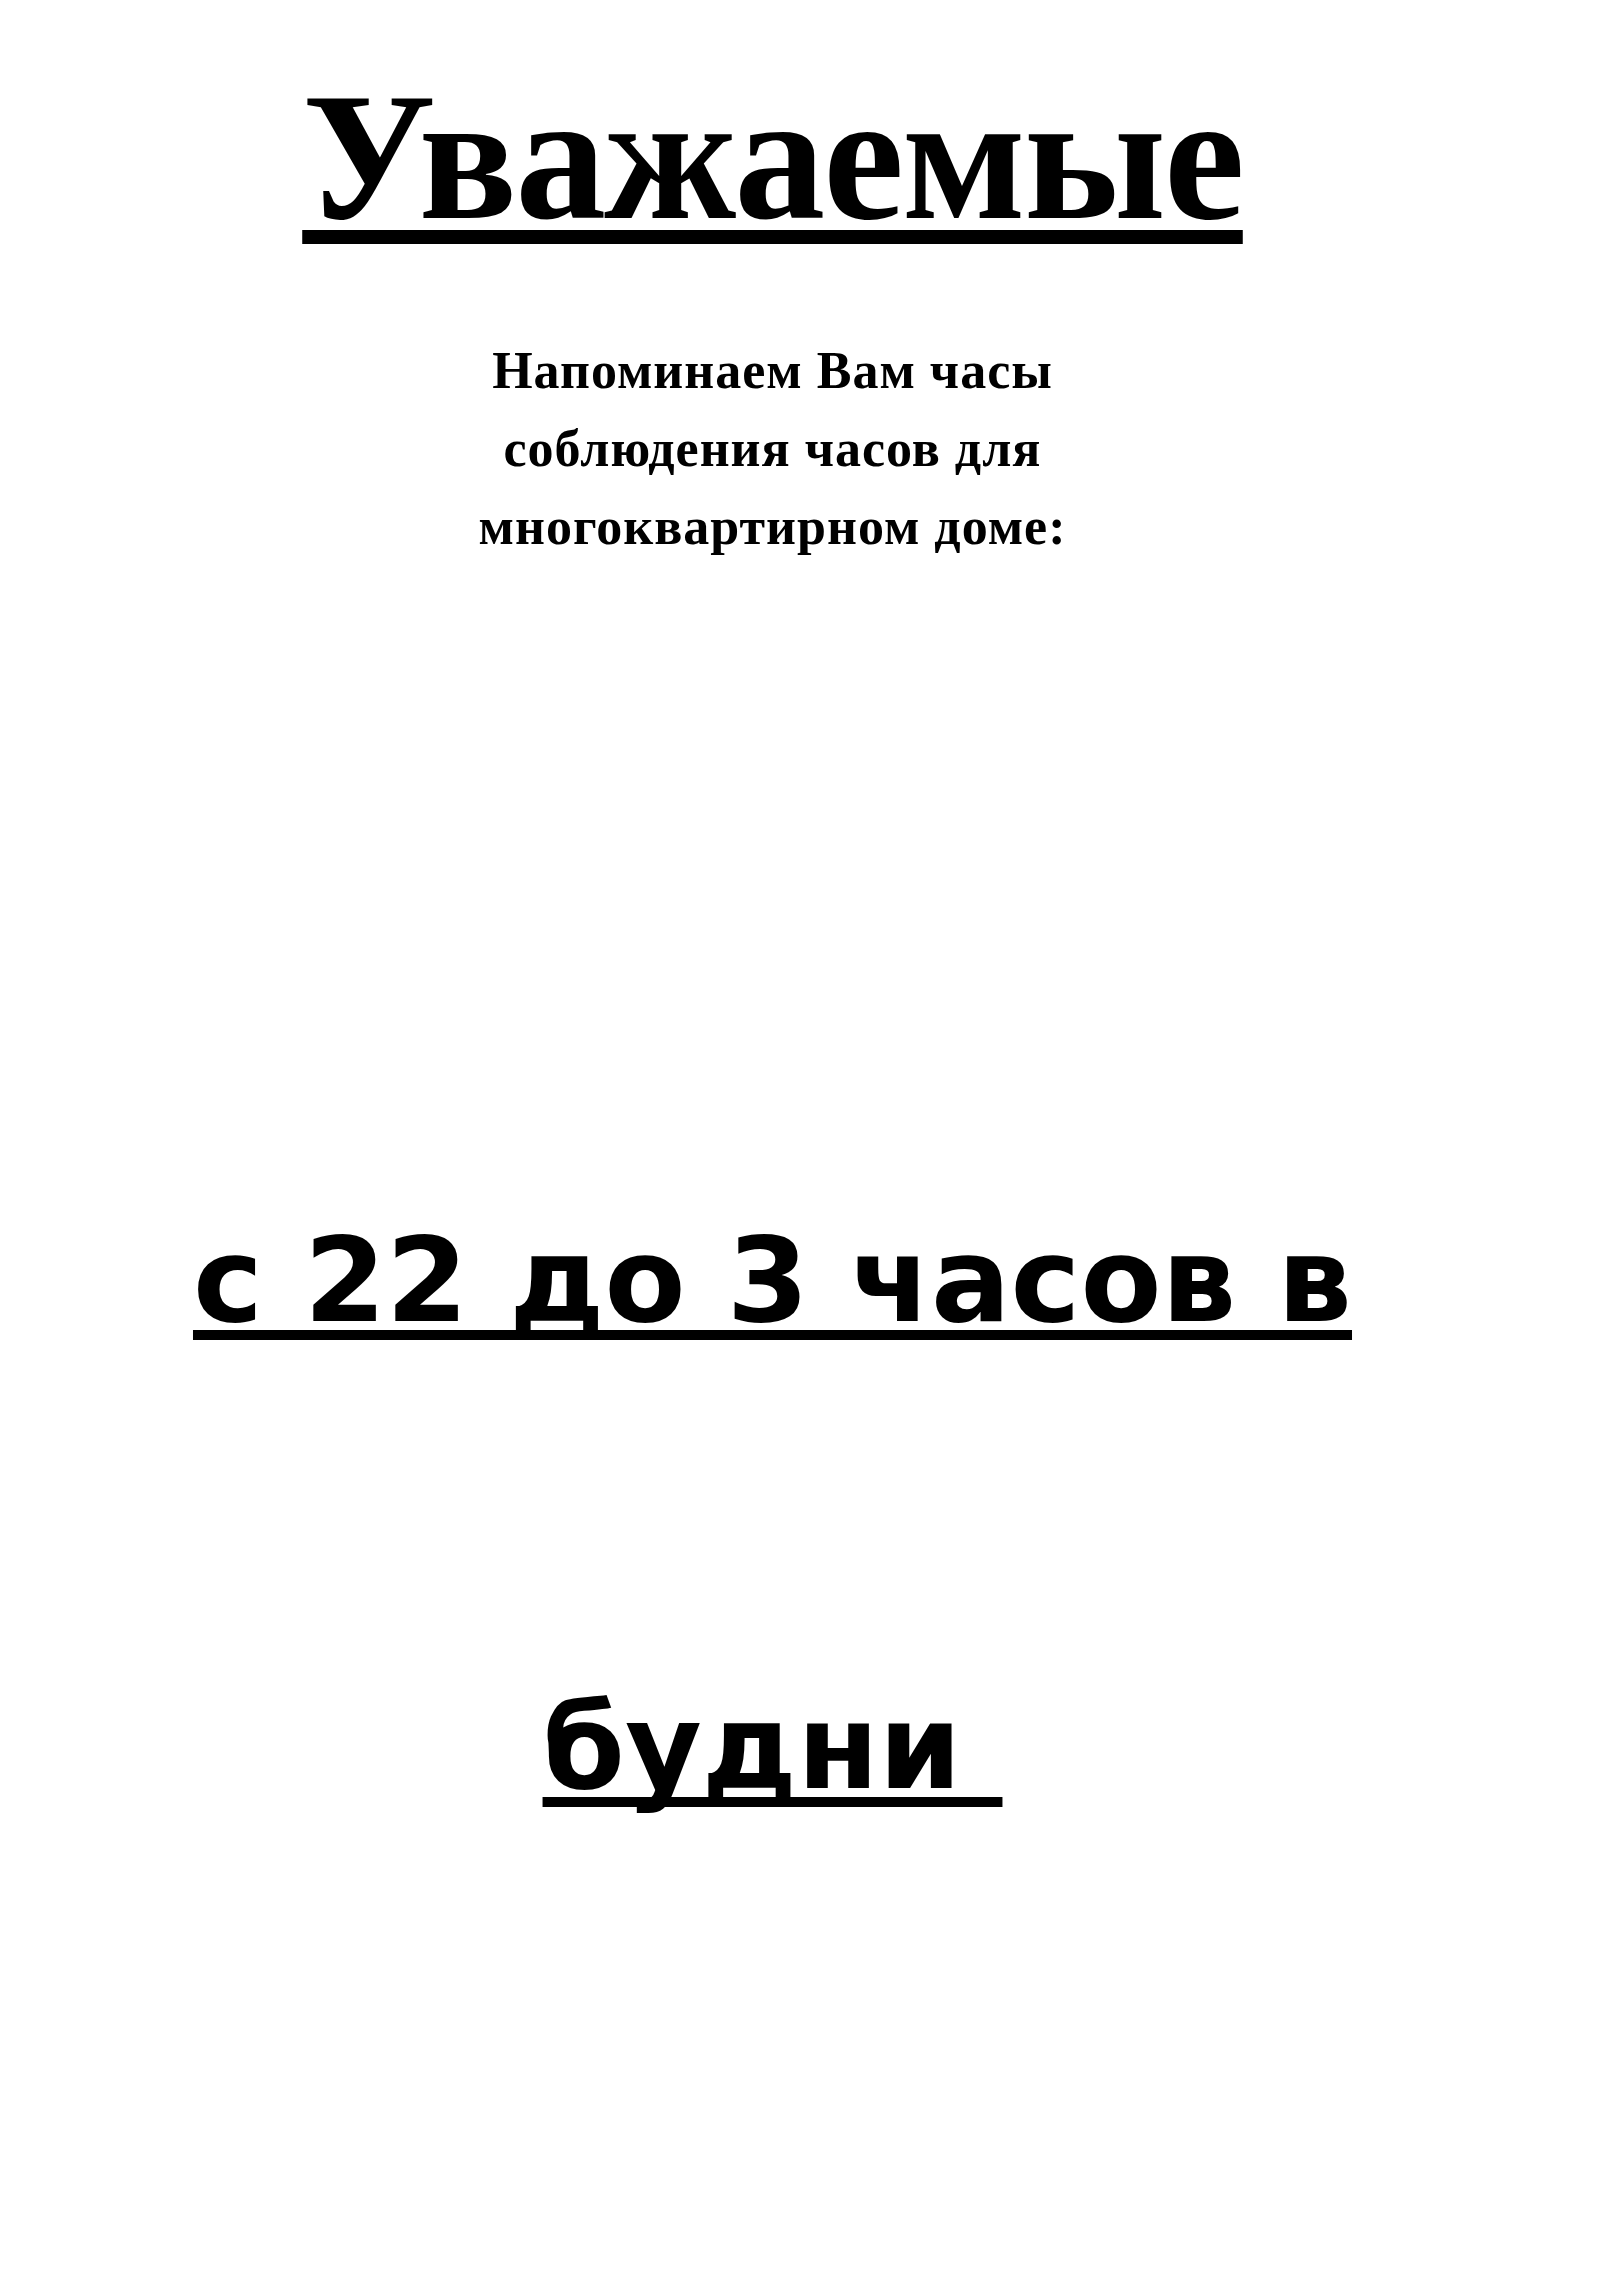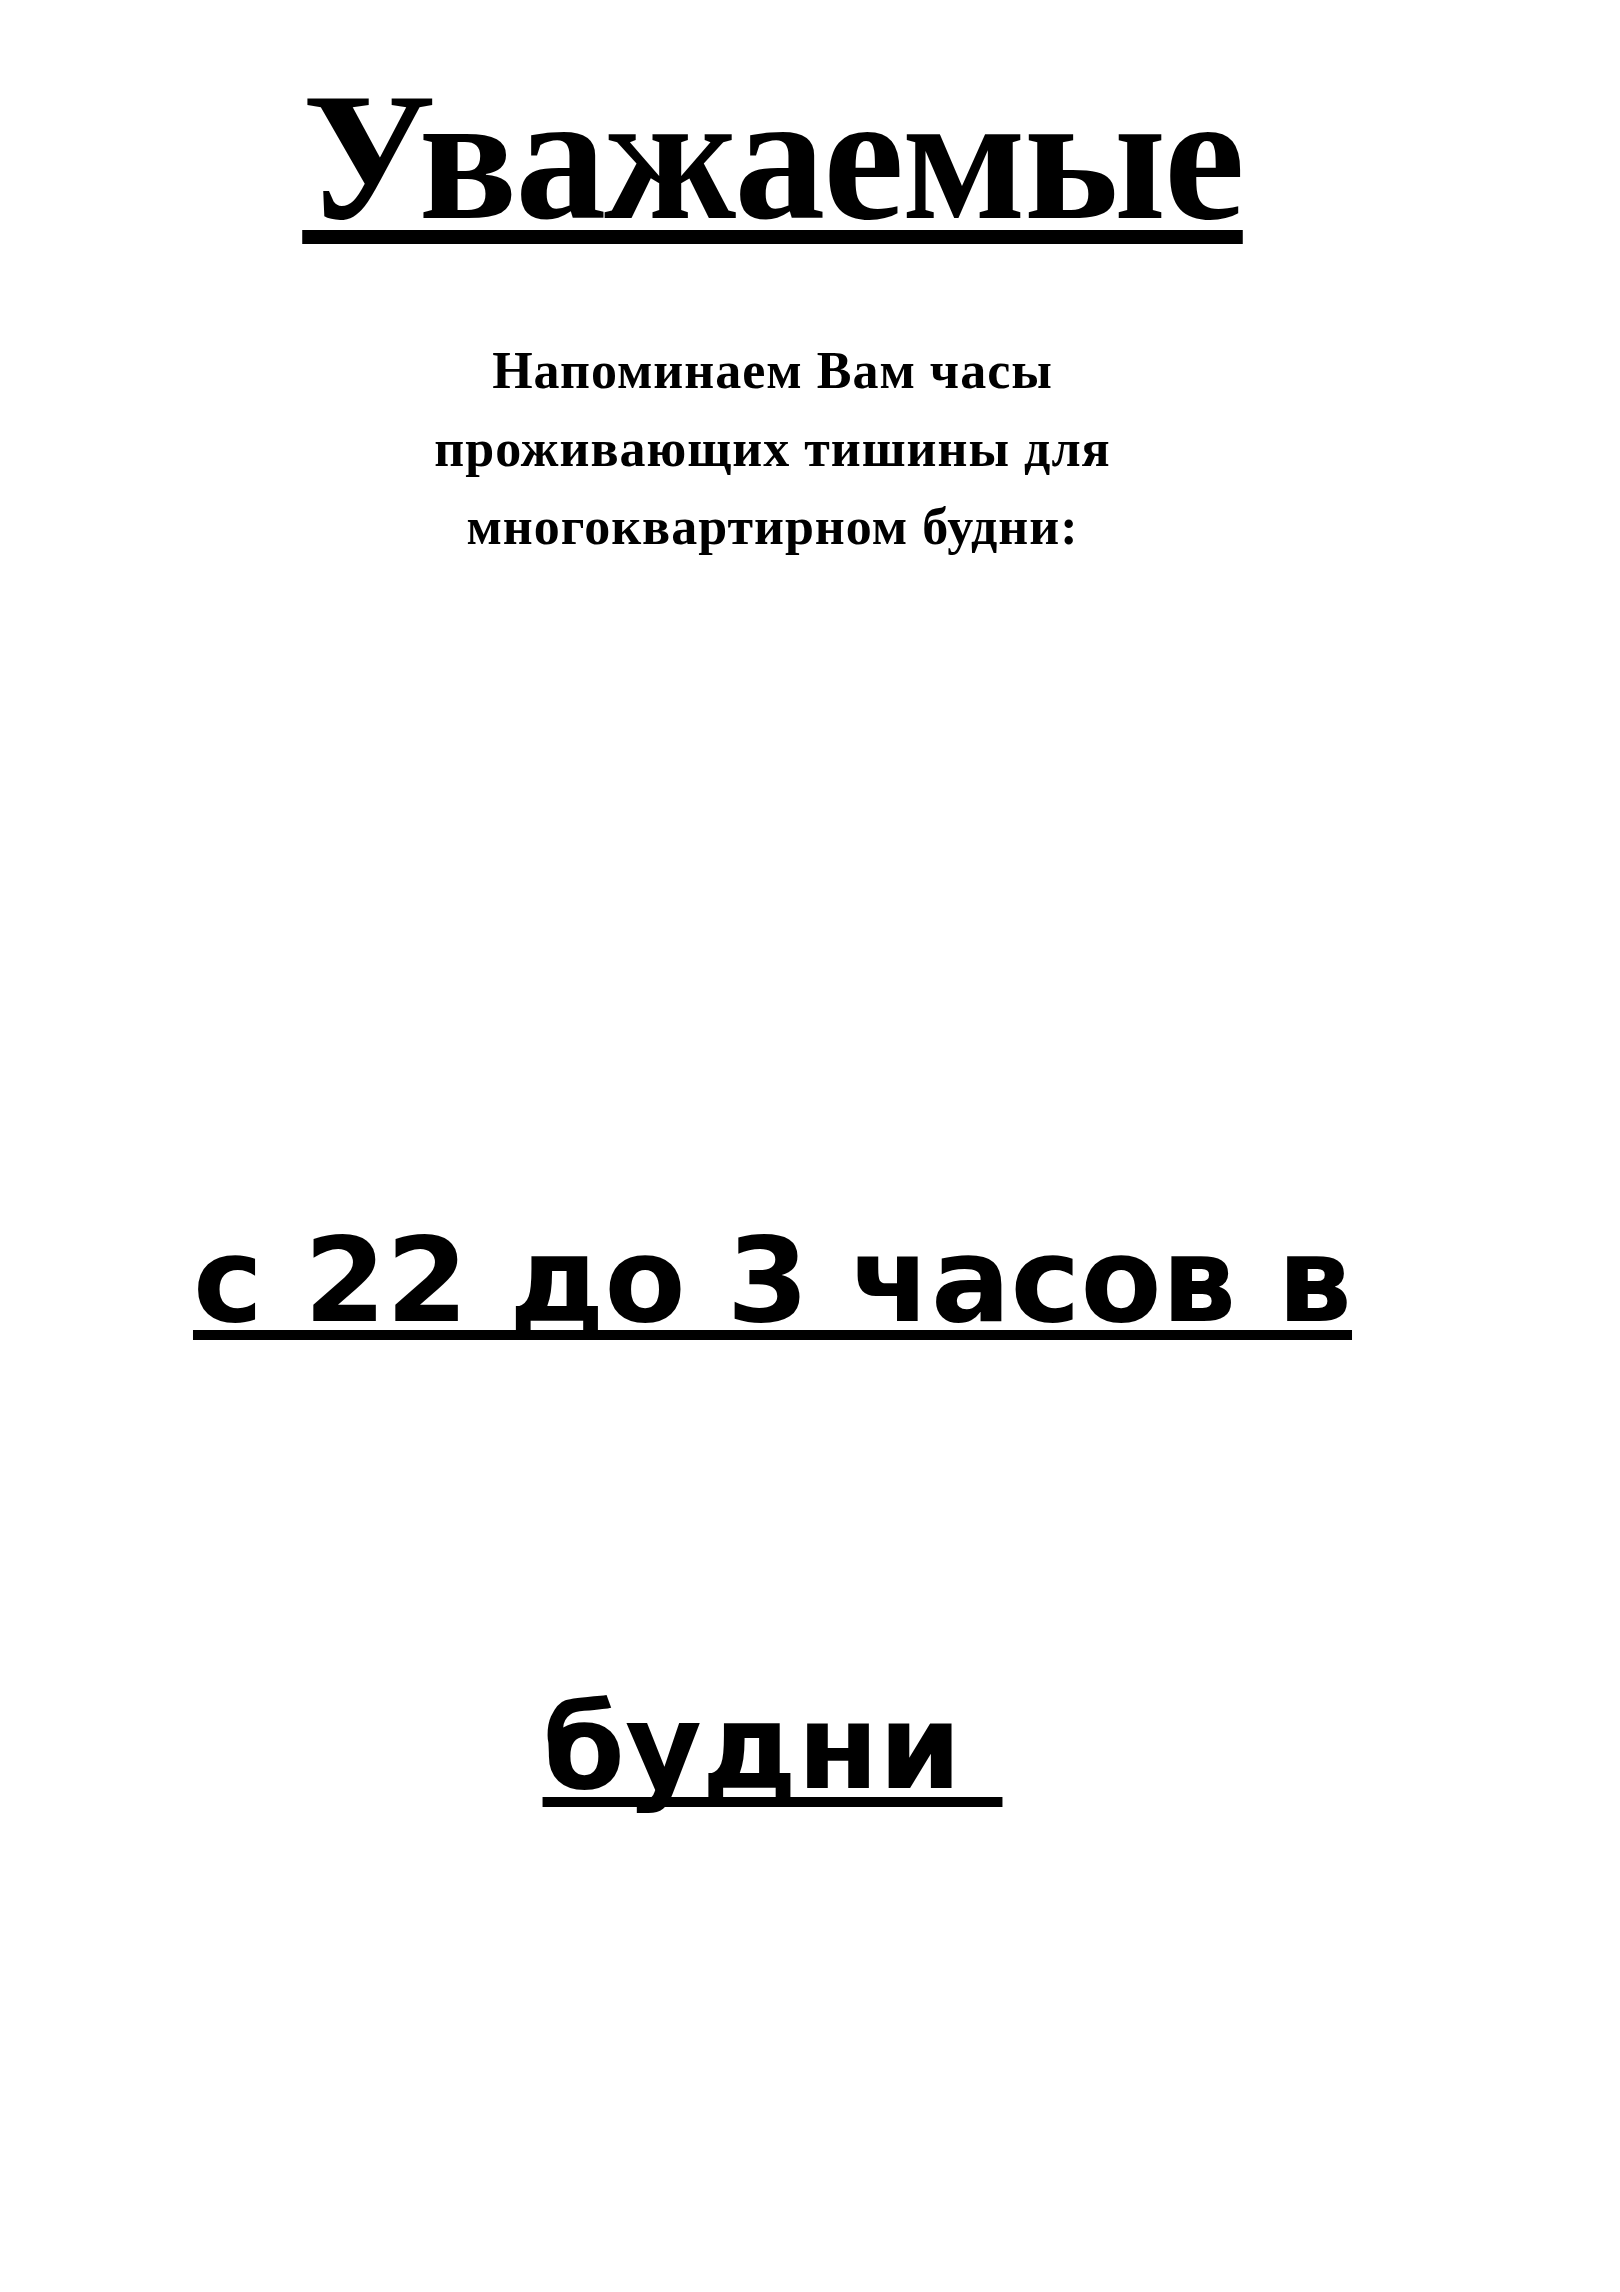--- a/index.html
+++ b/index.html
@@ -63,22 +63,22 @@
 <body>
 
 <div class="page">
 
   <div class="title">
     <div class="line">Уважаемые</div>
   </div>
 
   <div class="intro">
     <div class="iline">Напоминаем Вам часы</div>
-    <div class="iline">проживающих тишины для</div>
-    <div class="iline">многоквартирном будни:</div>
+    <div class="iline">соблюдения часов для</div>
+    <div class="iline">многоквартирном доме:</div>
   </div>
 
   <div class="schedule">
     <div class="entry">
       <div class="line">с 22 до 3 часов в</div>
       <div class="line">будни </div>
     </div>
     
     
   </div>

